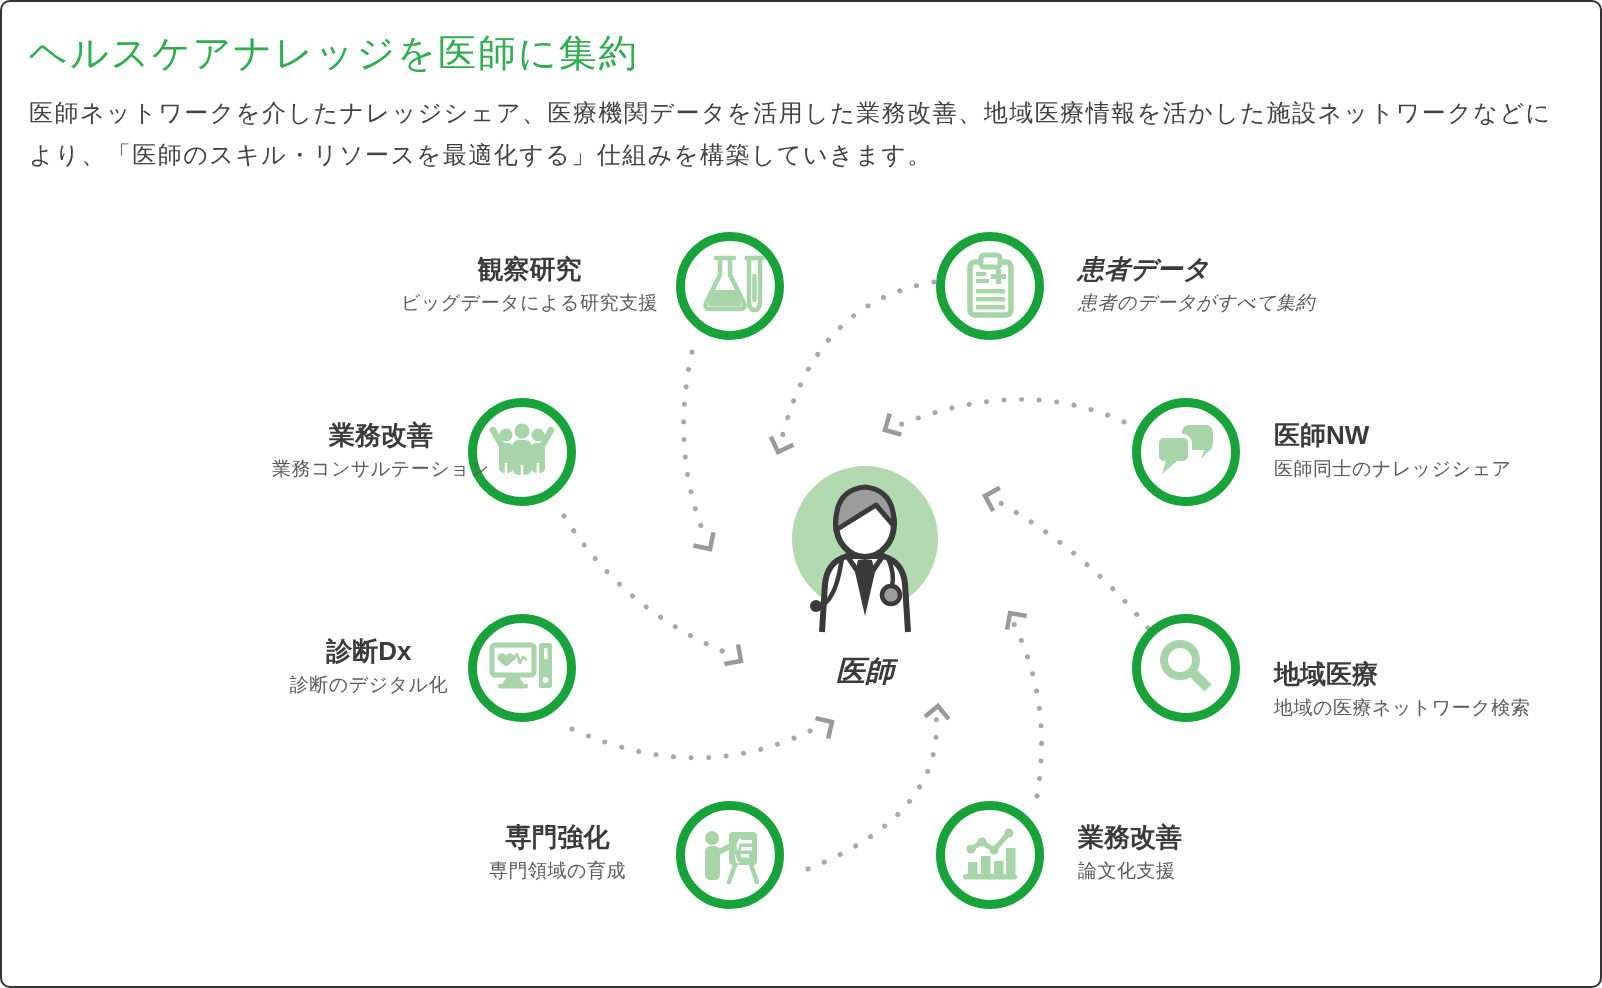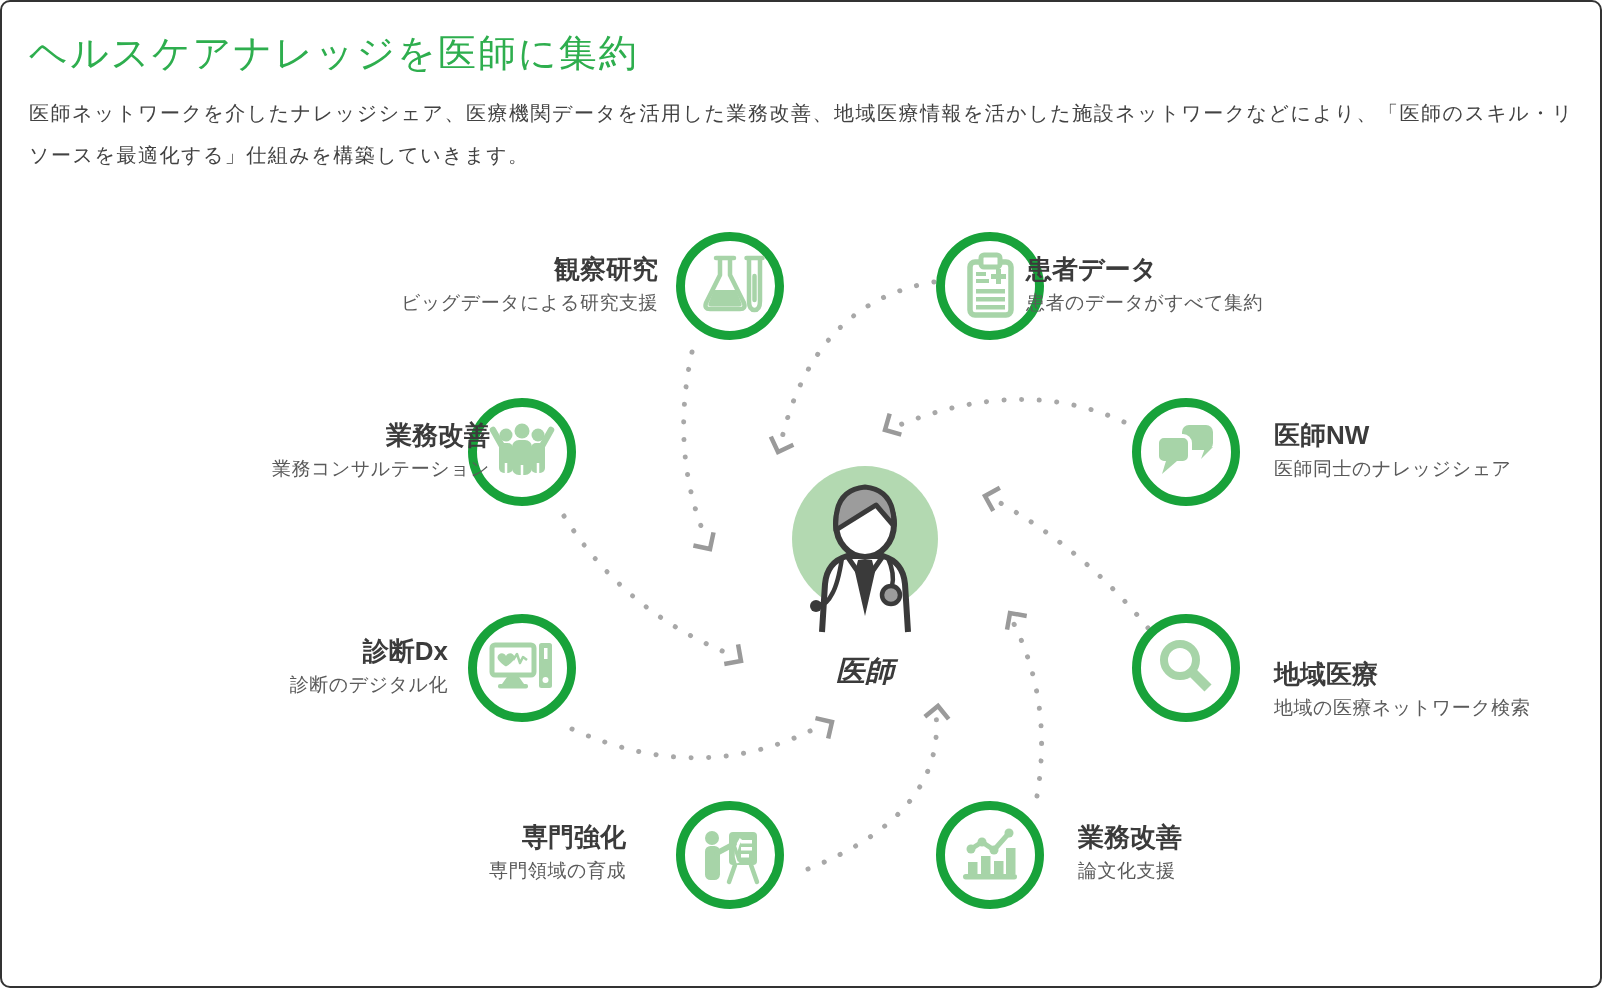--- a/index.html
+++ b/index.html
@@ -11,28 +11,28 @@
     --chev:#9a9a9a;
     --t-dark:#3b3b3b;
     --t-gray:#5a5a5a;
     --doctor-dark:#3a3a3a;
     --hair:#9c9c9c;
   }
   *{margin:0;padding:0;box-sizing:border-box;}
   body{width:1602px;height:988px;background:#fff;font-family:"Liberation Sans","DejaVu Sans",sans-serif;}
   .frame{position:relative;width:1602px;height:988px;border:2px solid #333;border-radius:10px;background:#fff;overflow:hidden;padding-left:11px;}
   .page-title{position:absolute;left:27px;top:26px;font-size:38px;font-weight:400;letter-spacing:2px;color:var(--heading);}
-  .page-desc{position:absolute;left:27px;top:90px;width:1548px;font-size:20px;line-height:42px;letter-spacing:1.5px;color:#424242;}
+  .page-desc{position:absolute;left:27px;top:90px;width:1548px;font-size:24px;line-height:42px;letter-spacing:1.5px;color:#424242;}
   .overlay{position:absolute;left:0;top:0;pointer-events:none;}
   .overlay .dots{stroke:var(--dots);stroke-width:5;fill:none;stroke-linecap:round;stroke-dasharray:0.1 17.5;}
   .overlay .chev{stroke:var(--chev);stroke-width:4.5;fill:none;}
   .ring{position:absolute;width:108px;height:108px;border:9px solid var(--ring);border-radius:50%;background:#fff;display:flex;align-items:center;justify-content:center;}
   .icon{color:var(--icon);display:block;}
   .label{position:absolute;}
-  .label.left{text-align:right;}
+  .label.left{text-align:center;}
   .label .t{font-size:26px;font-weight:bold;color:var(--t-dark);line-height:30px;}
   .label .s{font-size:19px;color:var(--t-gray);margin-top:7px;letter-spacing:0.5px;line-height:24px;}
   .doctor{position:absolute;left:778px;top:452px;}
   .center-label{position:absolute;left:788px;top:650px;width:150px;text-align:center;font-size:29px;font-weight:600;color:var(--t-dark);font-style:italic;}
 </style>
 </head>
 <body>
 
 <div class="frame">
 
@@ -170,21 +170,21 @@
       <circle cx="29" cy="24" r="4.5" fill="currentColor"></circle>
       <circle cx="41" cy="32" r="4.5" fill="currentColor"></circle>
       <circle cx="56" cy="15" r="4.5" fill="currentColor"></circle>
     </svg>
   </div>
 
   <div class="label left" style="right:942px;top:252px;">
     <div class="t">観察研究</div>
     <div class="s">ビッグデータによる研究支援</div>
   </div>
-  <div class="label" style="left:1024px;top:252px;">
+  <div class="label" style="left:1076px;top:252px;font-style:italic;">
     <div class="t">患者データ</div>
     <div class="s">患者のデータがすべて集約</div>
   </div>
   <div class="label left" style="right:1110px;top:418px;">
     <div class="t">業務改善</div>
     <div class="s">業務コンサルテーション</div>
   </div>
   <div class="label" style="left:1272px;top:418px;">
     <div class="t">医師NW</div>
     <div class="s">医師同士のナレッジシェア</div>

